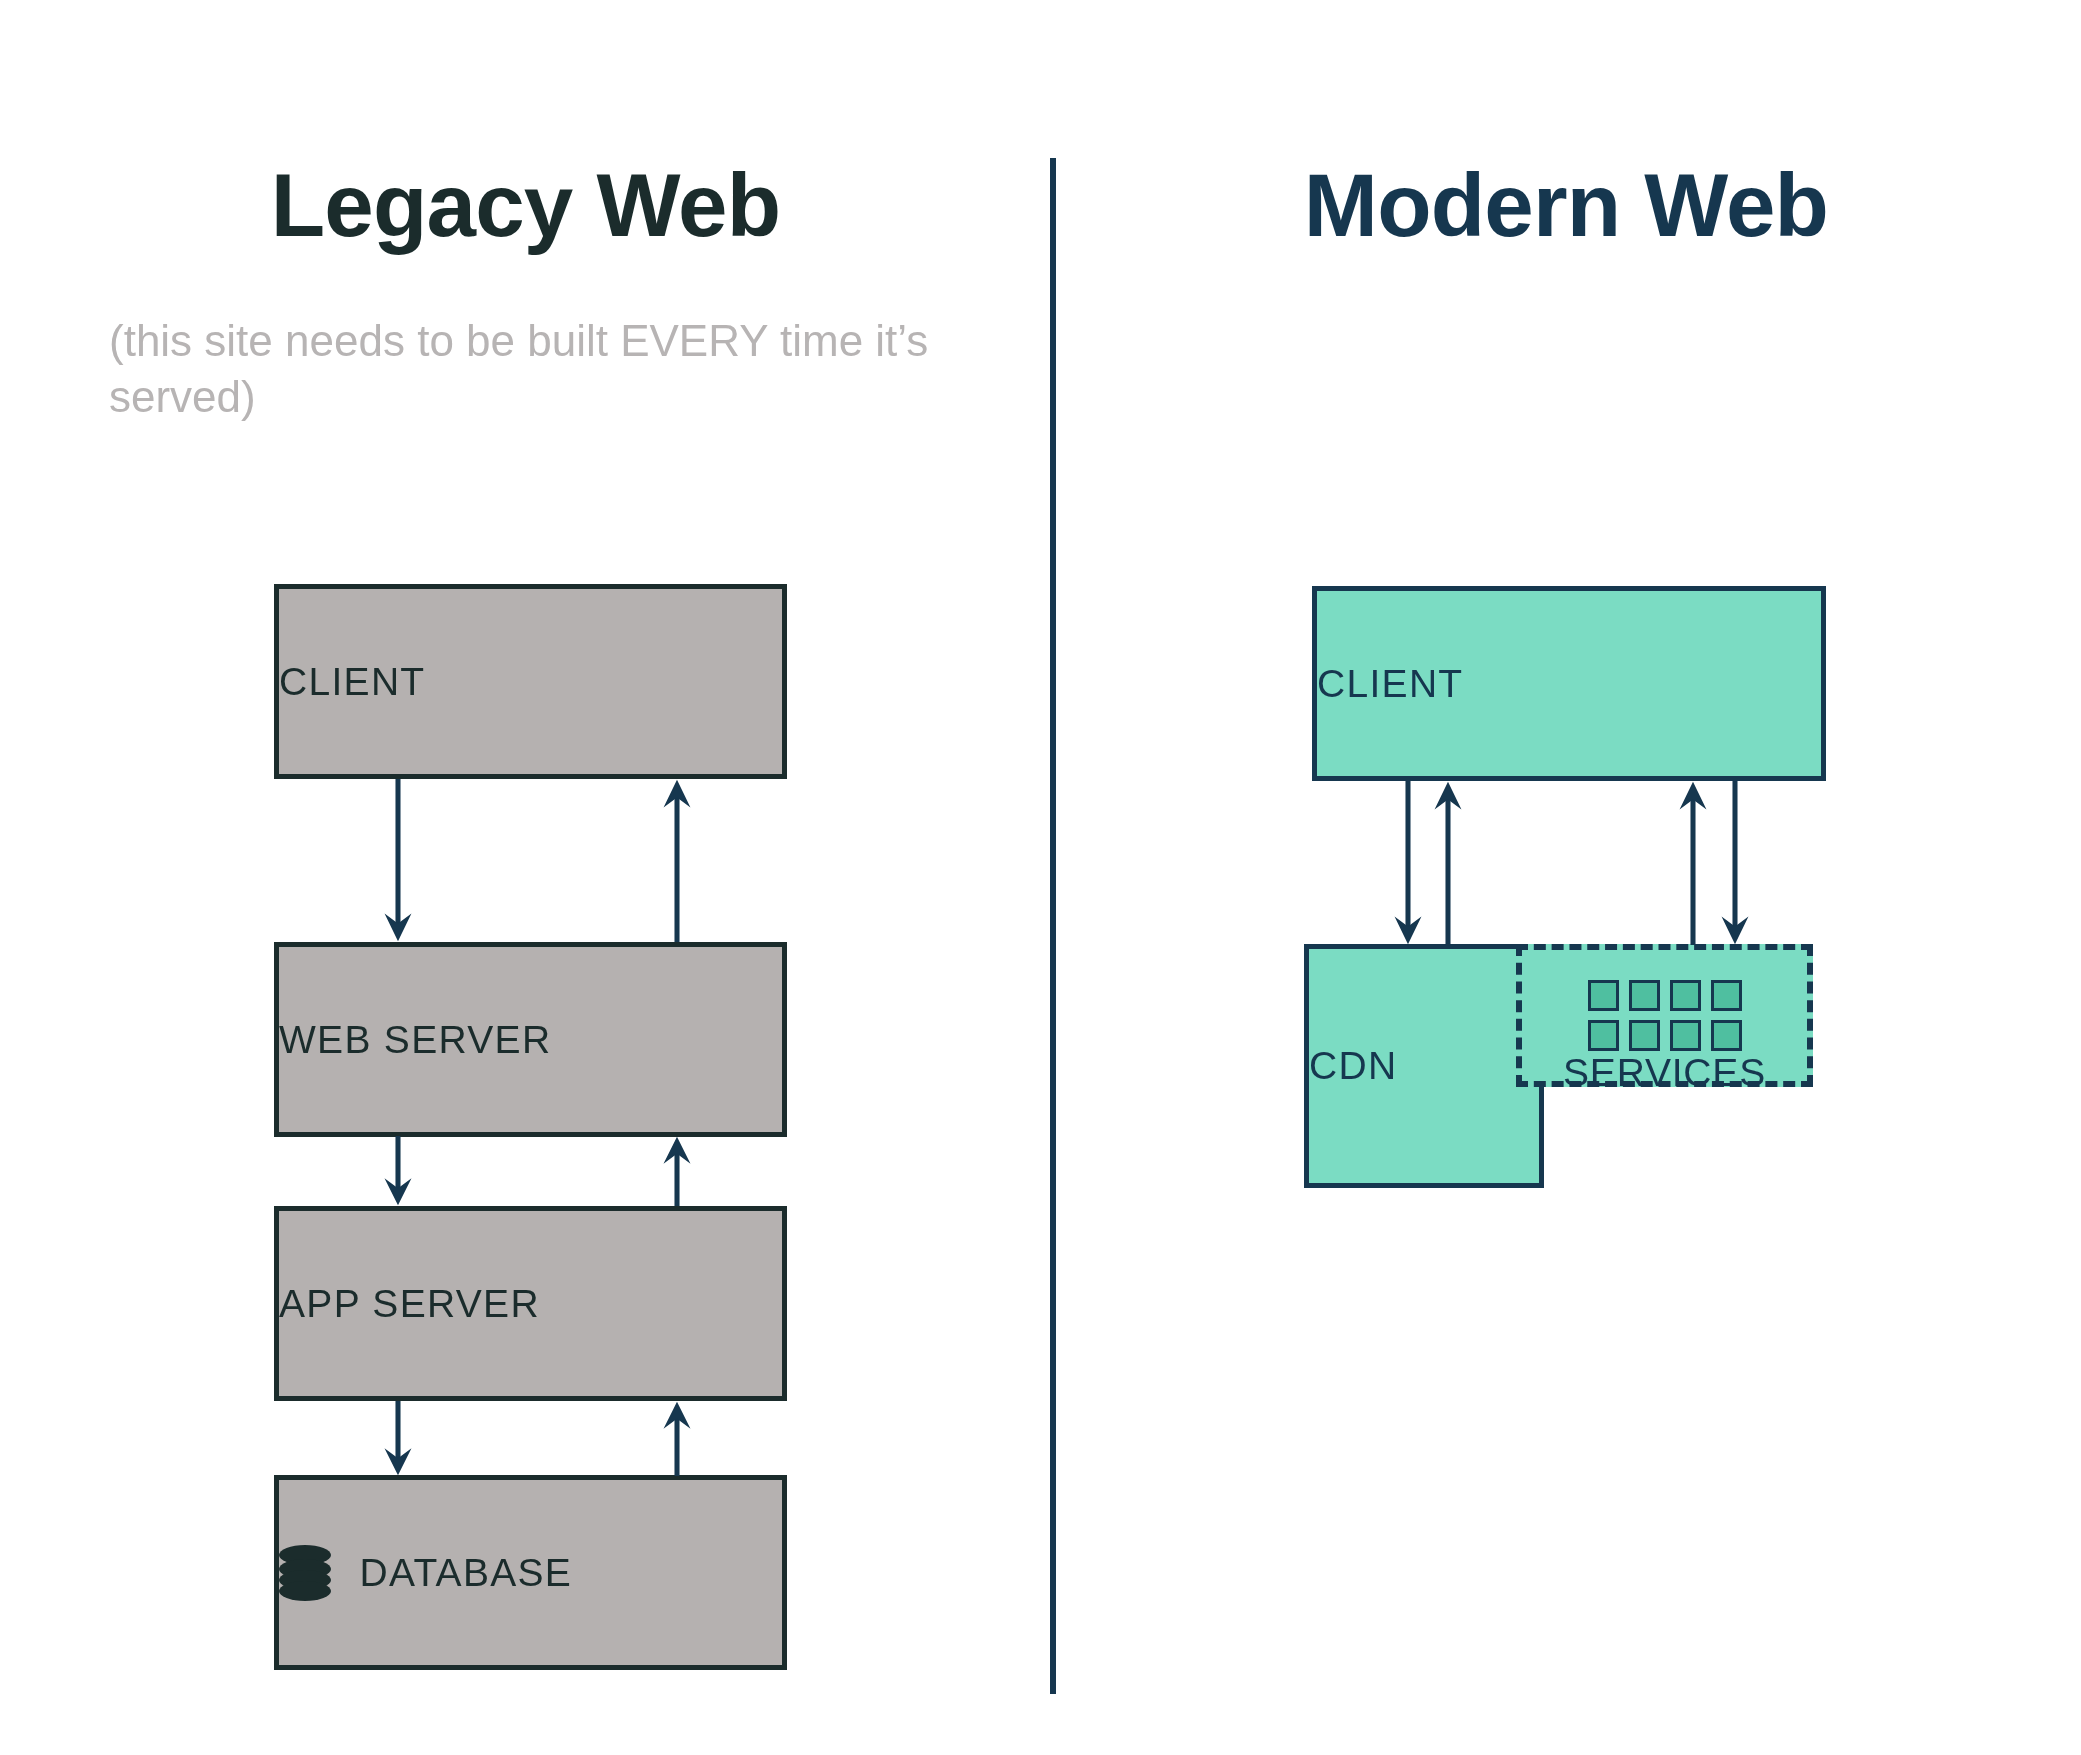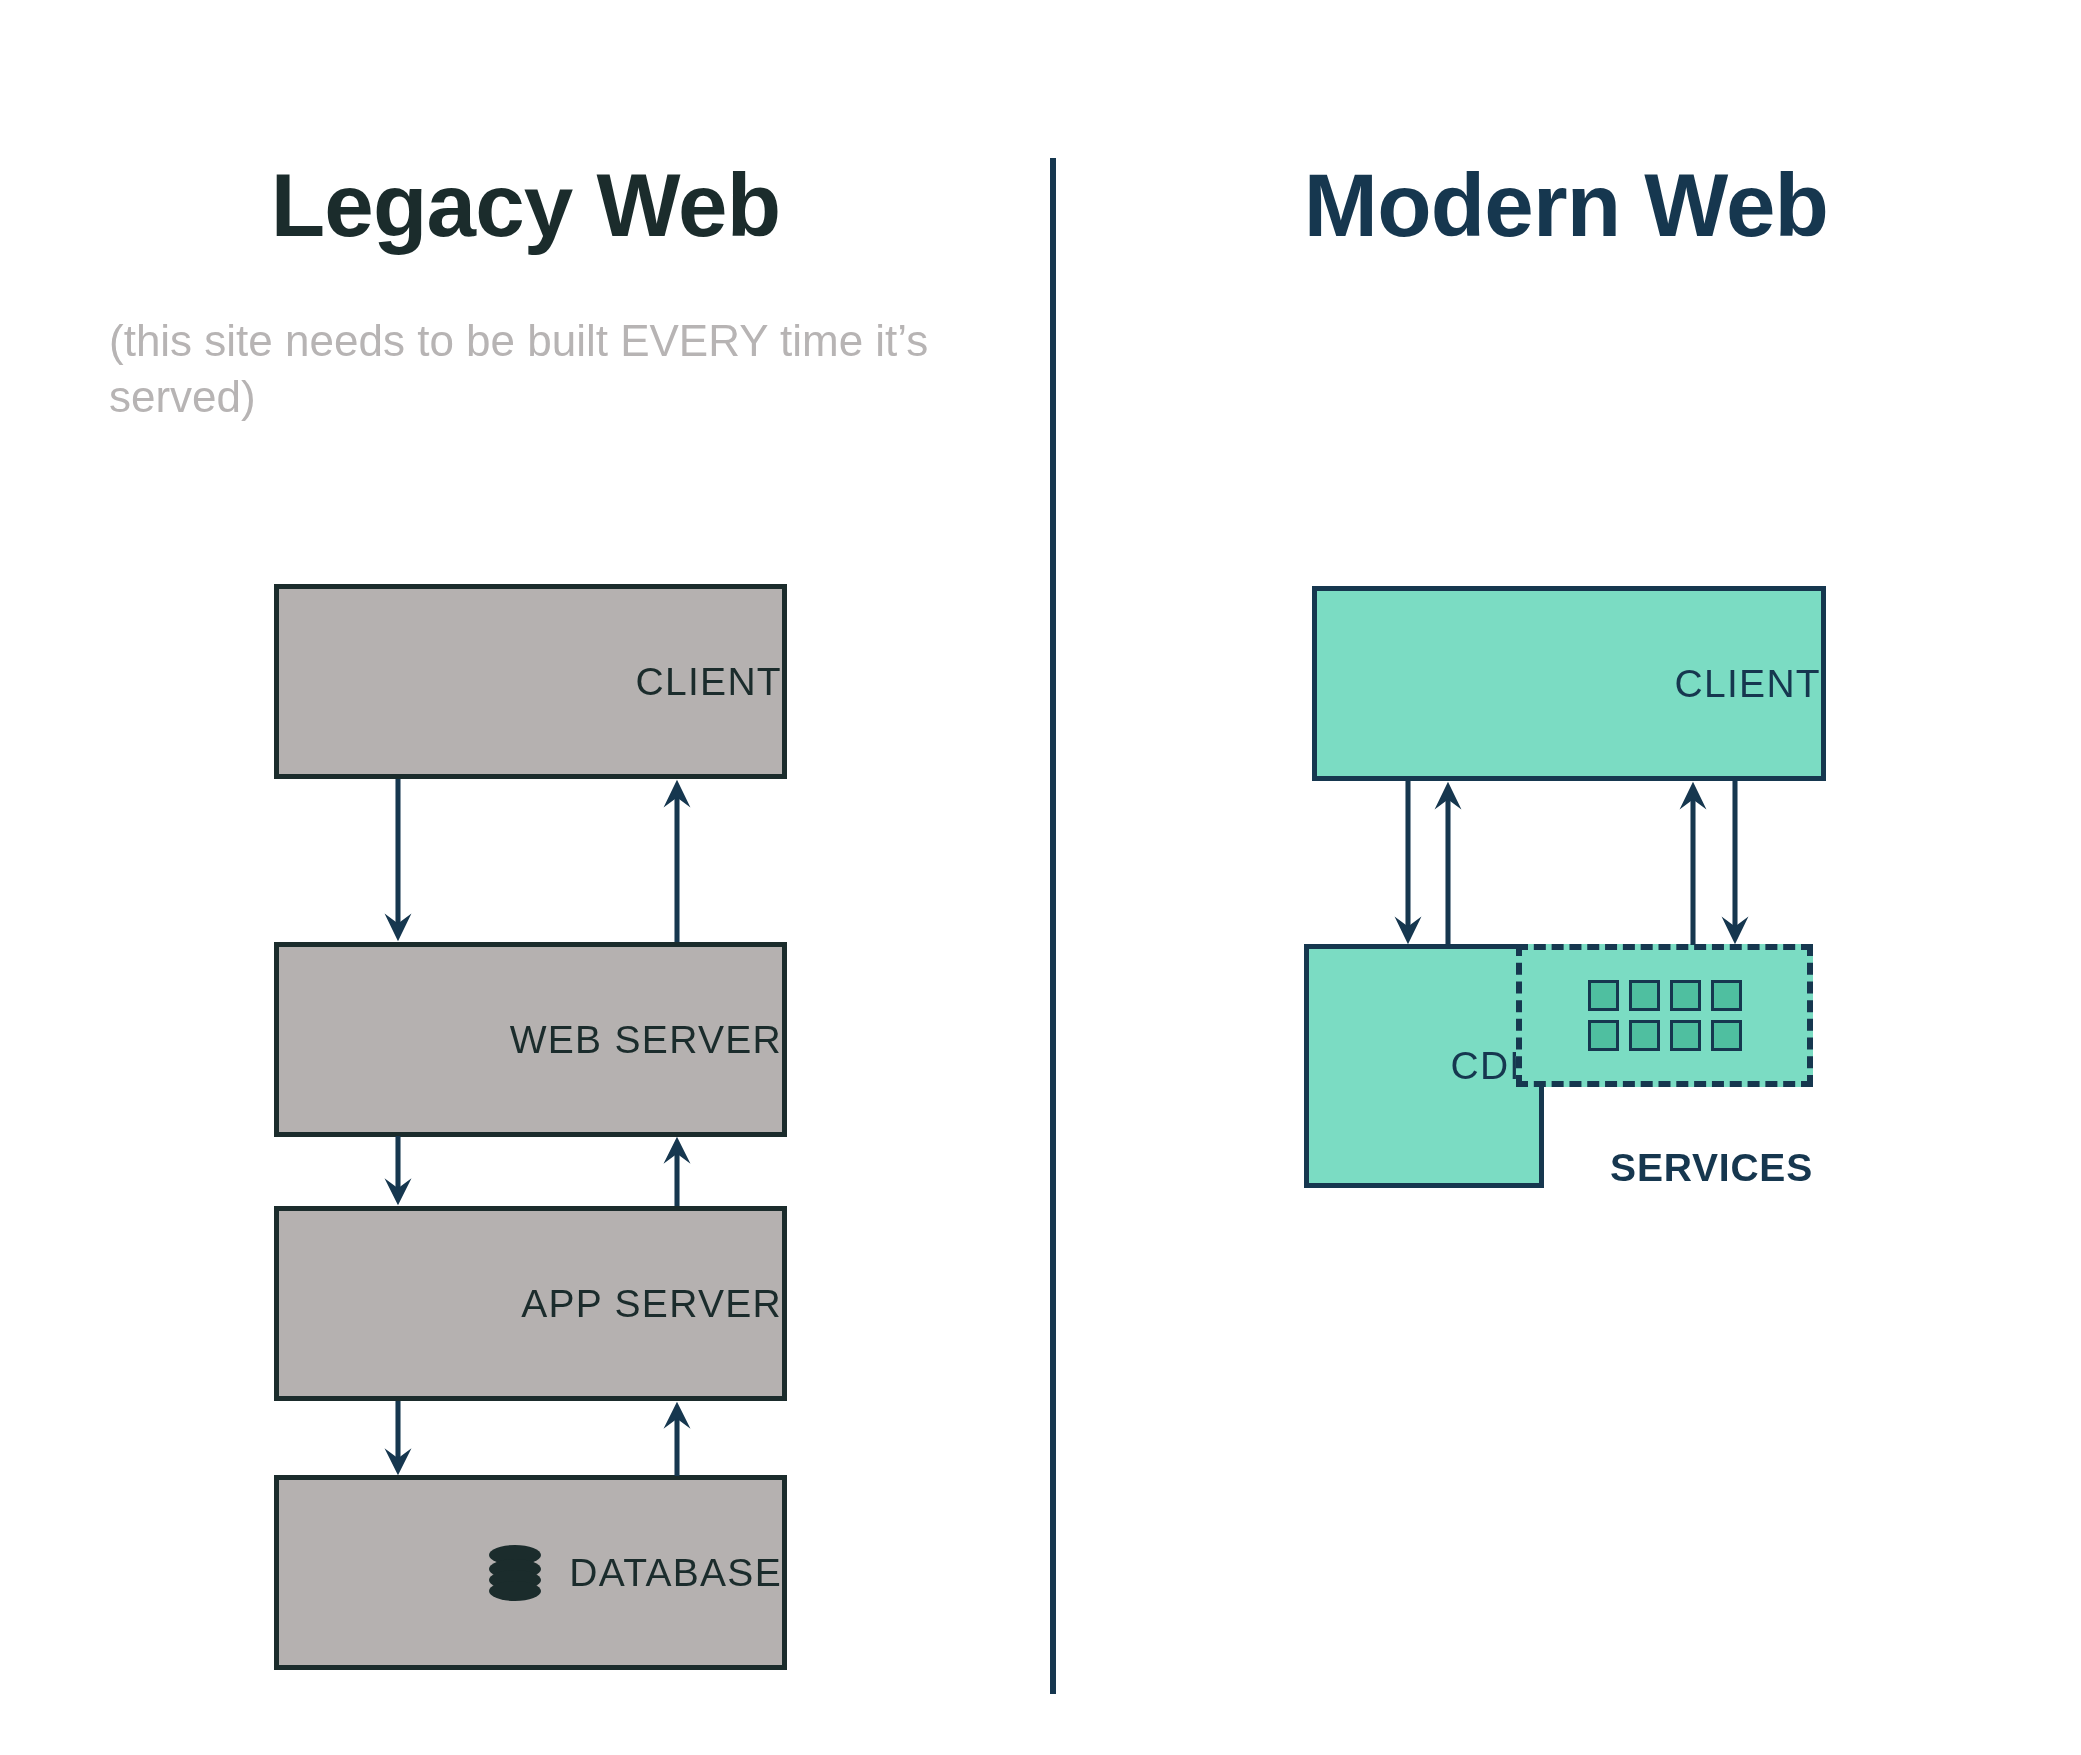--- a/index.html
+++ b/index.html
@@ -62,21 +62,21 @@
     height: 1536px;
     background: #16374f;
   }
 
   
   .node {
     position: absolute;
     box-sizing: border-box;
     display: flex;
     align-items: center;
-    justify-content: flex-end;
+    justify-content: flex-start;
     gap: 28.5px;
   }
   .node .node-label {
     font-size: 39px;
     letter-spacing: 1.3px;
     white-space: nowrap;
   }
 
   .legacy-node {
     background: #b5b1b0;
@@ -102,25 +102,25 @@
   #legacy-database   { left: 274px; top: 1431px; width: 513px; height: 195px; }
 
   
   #modern-client   { left: 1312px; top: 542px;  width: 514px; height: 195px; }
   #modern-cdn      { left: 1304px; top: 900px; width: 240px; height: 244px; }
   #modern-services { left: 1516px; top: 900px; width: 297px; height: 143px; }
 
   #services-caption {
     position: absolute;
     left: 1516px;
-    top: 1102px;
+    top: 1007px;
     width: 297px;
-    text-align: right;
+    text-align: center;
     font-size: 39px;
-    font-weight: bold;
+    font-weight: normal;
     letter-spacing: 0.8px;
     color: #16374f;
   }
 
   
   .db-icon {
     position: relative;
     width: 52px;
     height: 55px;
     flex: 0 0 auto;

